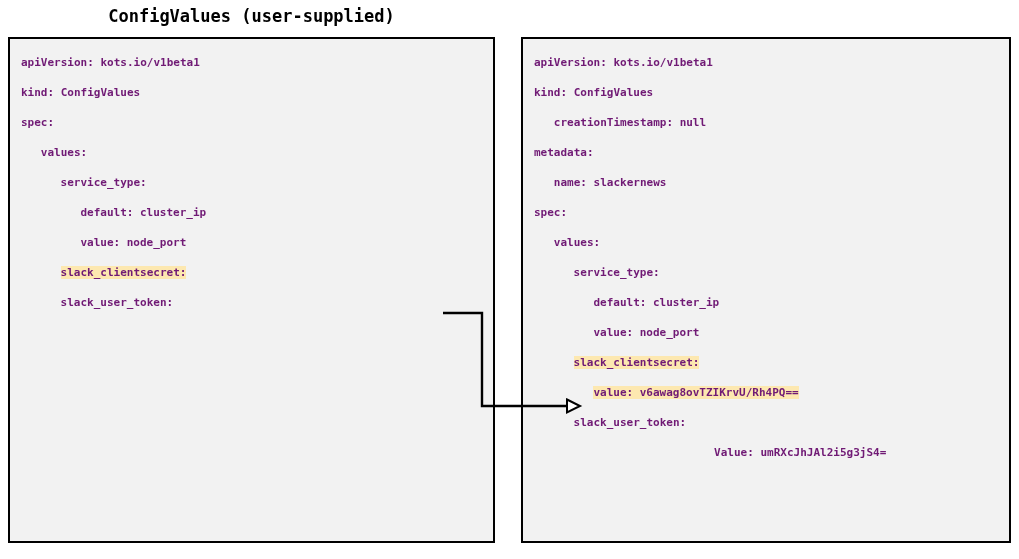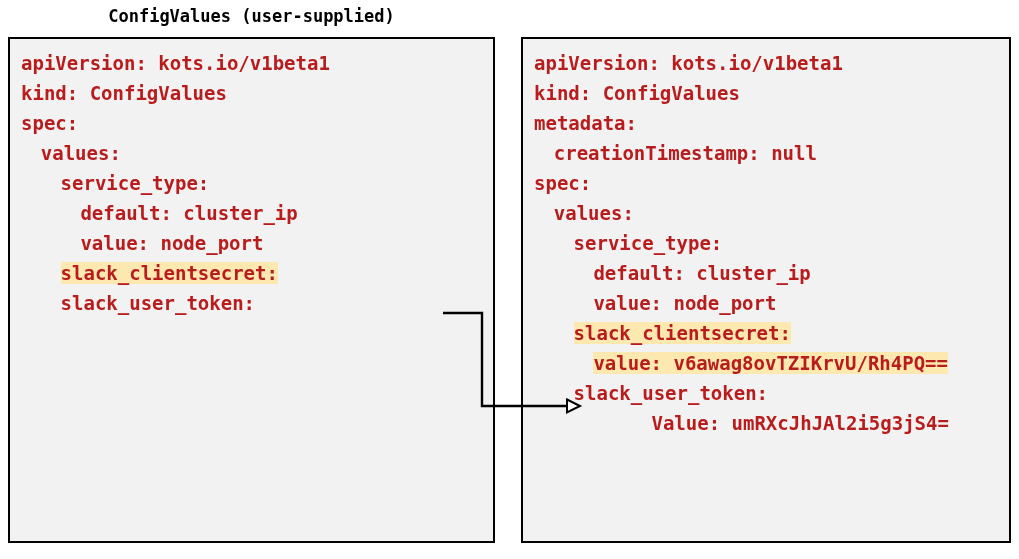--- a/index.html
+++ b/index.html
@@ -47,23 +47,23 @@
     top: 9px;
     left: 11px;
     right: 2px;
   }
 
   .code-line {
     height: 30px;
     line-height: 30px;
     white-space: pre;
     font-family: "DejaVu Sans Mono", "Liberation Mono", monospace;
-    font-size: 19px;
+    font-size: 11px;
     font-weight: bold;
-    color: #b91c1c;
+    color: #701a75;
   }
   .code-line .seg {
     white-space: pre;
   }
   .code-line.hl .seg {
     background: #fde8b0;
   }
 
   
   #connector {
@@ -94,22 +94,23 @@
         <div class="code-line" style="padding-left: 59.4px;"><span class="seg">value: node_port</span></div>
         <div class="code-line hl" style="padding-left: 39.6px;"><span class="seg">slack_clientsecret:</span></div>
         <div class="code-line" style="padding-left: 39.6px;"><span class="seg">slack_user_token:</span></div>
       </div>
   </div>
 
   <div class="panel" id="panel-right">
     <div class="code-block" id="code-right">
         <div class="code-line" style="padding-left: 0px;"><span class="seg">apiVersion: kots.io/v1beta1</span></div>
         <div class="code-line" style="padding-left: 0px;"><span class="seg">kind: ConfigValues</span></div>
+        <div class="code-line" style="padding-left: 19.8px;"><span class="seg">creationTimestamp: null</span></div>
         <div class="code-line" style="padding-left: 0px;"><span class="seg">metadata:</span></div>
-        <div class="code-line" style="padding-left: 19.8px;"><span class="seg">creationTimestamp: null</span></div>
+        <div class="code-line" style="padding-left: 19.8px;"><span class="seg">name: slackernews</span></div>
         <div class="code-line" style="padding-left: 0px;"><span class="seg">spec:</span></div>
         <div class="code-line" style="padding-left: 19.8px;"><span class="seg">values:</span></div>
         <div class="code-line" style="padding-left: 39.6px;"><span class="seg">service_type:</span></div>
         <div class="code-line" style="padding-left: 59.4px;"><span class="seg">default: cluster_ip</span></div>
         <div class="code-line" style="padding-left: 59.4px;"><span class="seg">value: node_port</span></div>
         <div class="code-line hl" style="padding-left: 39.6px;"><span class="seg">slack_clientsecret:</span></div>
         <div class="code-line hl" style="padding-left: 59.4px;"><span class="seg">value: v6awag8ovTZIKrvU/Rh4PQ==</span></div>
         <div class="code-line" style="padding-left: 39.6px;"><span class="seg">slack_user_token:</span></div>
         <div class="code-line" style="padding-left: 59.4px; text-align: center;"><span class="seg">Value: umRXcJhJAl2i5g3jS4=</span></div>
       </div>

